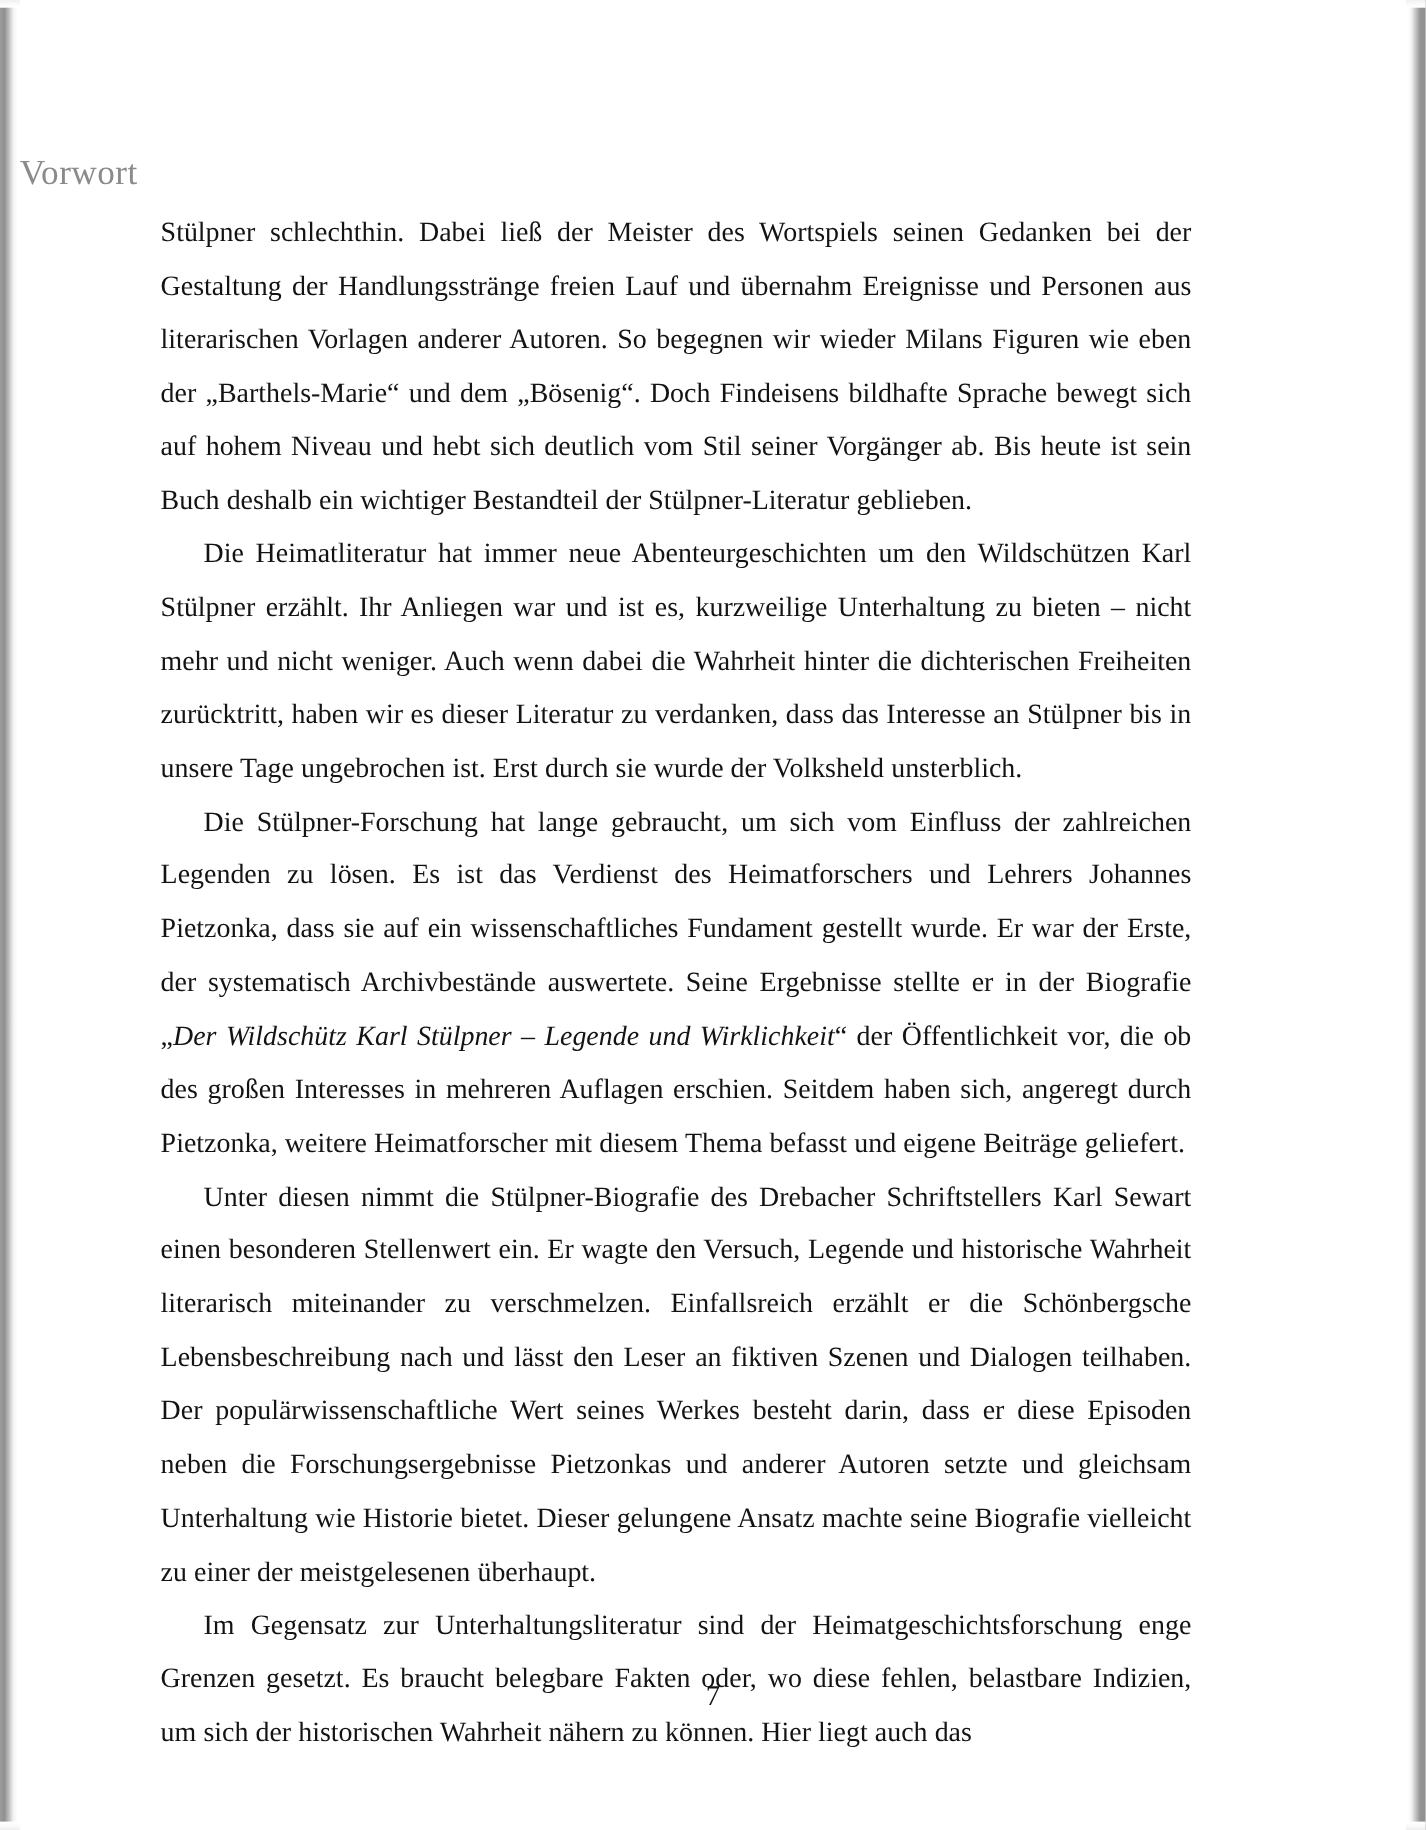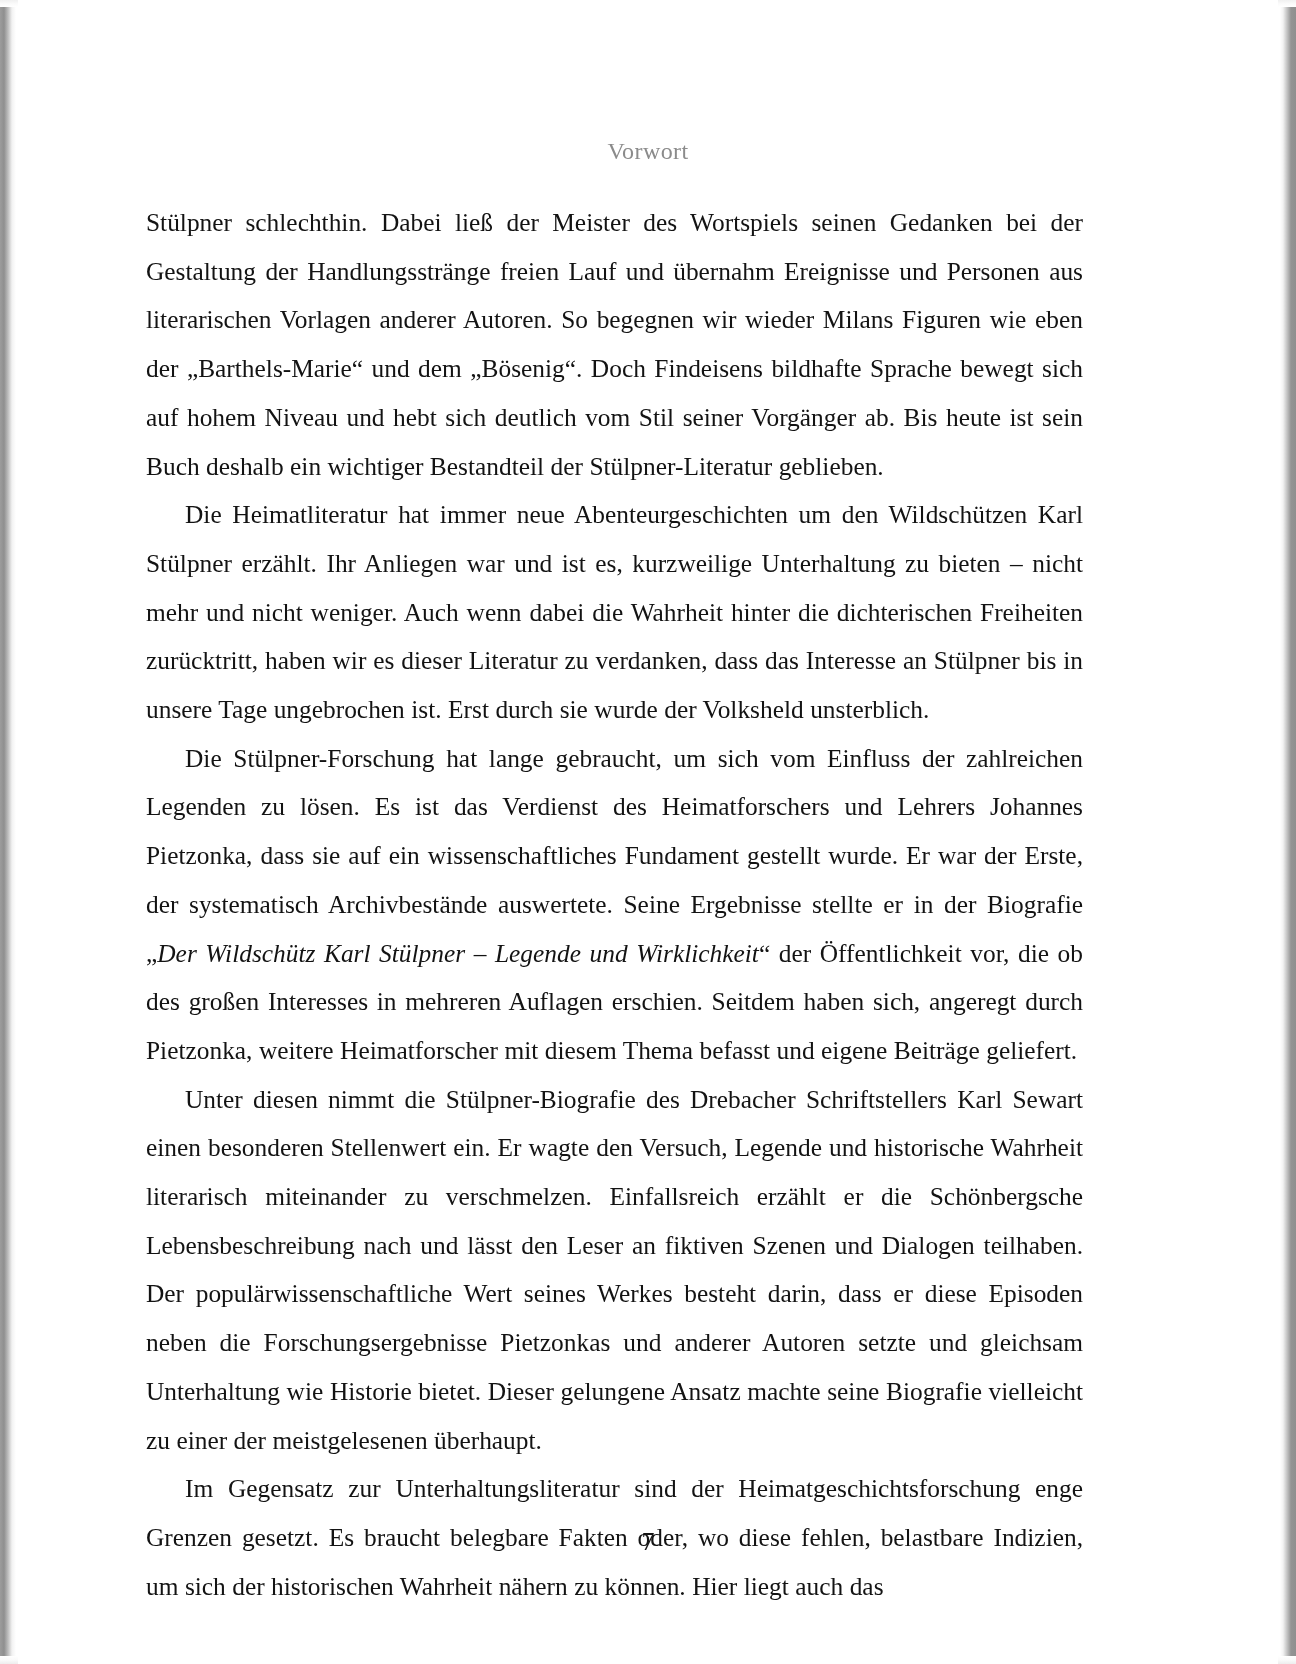--- a/index.html
+++ b/index.html
@@ -68,30 +68,29 @@
     top: 0;
     bottom: 0;
     background: #ffffff;
   }
 
   .running-head {
     position: absolute;
     top: 138px;
     left: 0;
     right: 0;
-    text-align: center;
     color: #8b8b8b;
-    font-size: 24px;
+    font-size: 32px;
     letter-spacing: 0.4px;
     font-family: "Liberation Serif", "DejaVu Serif", serif;
   }
 
   .text-column {
     position: absolute;
-    top: 198px;
+    top: 187px;
     left: 128px;
     width: 937px;
   }
 
   p.body-par {
     margin: 0;
     padding: 0;
     font-size: 25.4px;
     line-height: 48.7px;
     color: #131313;

